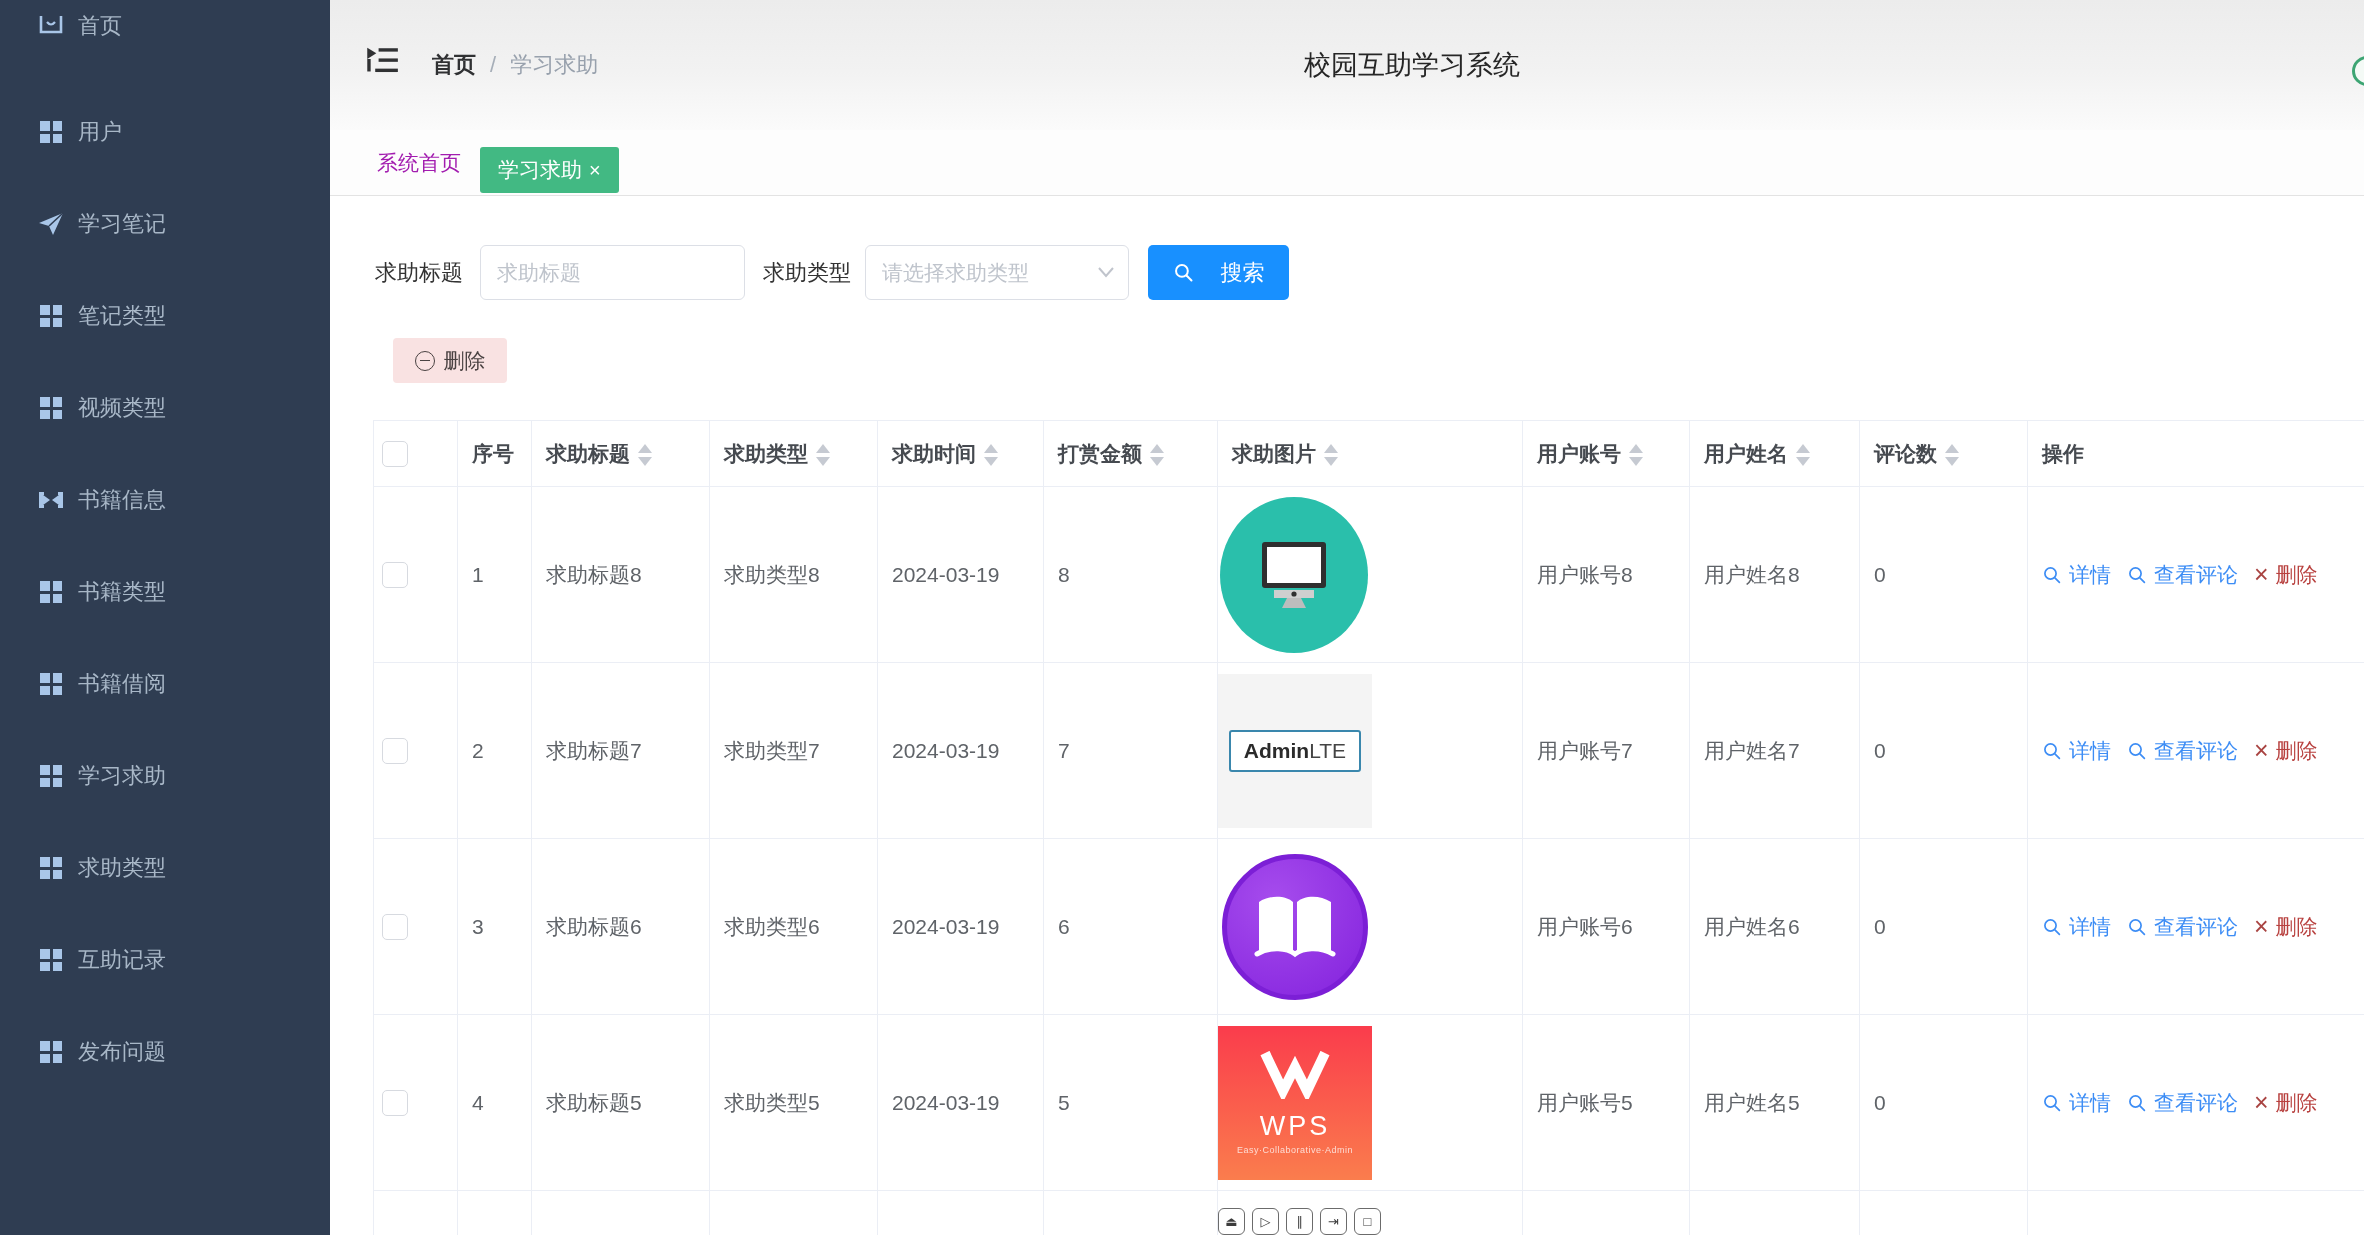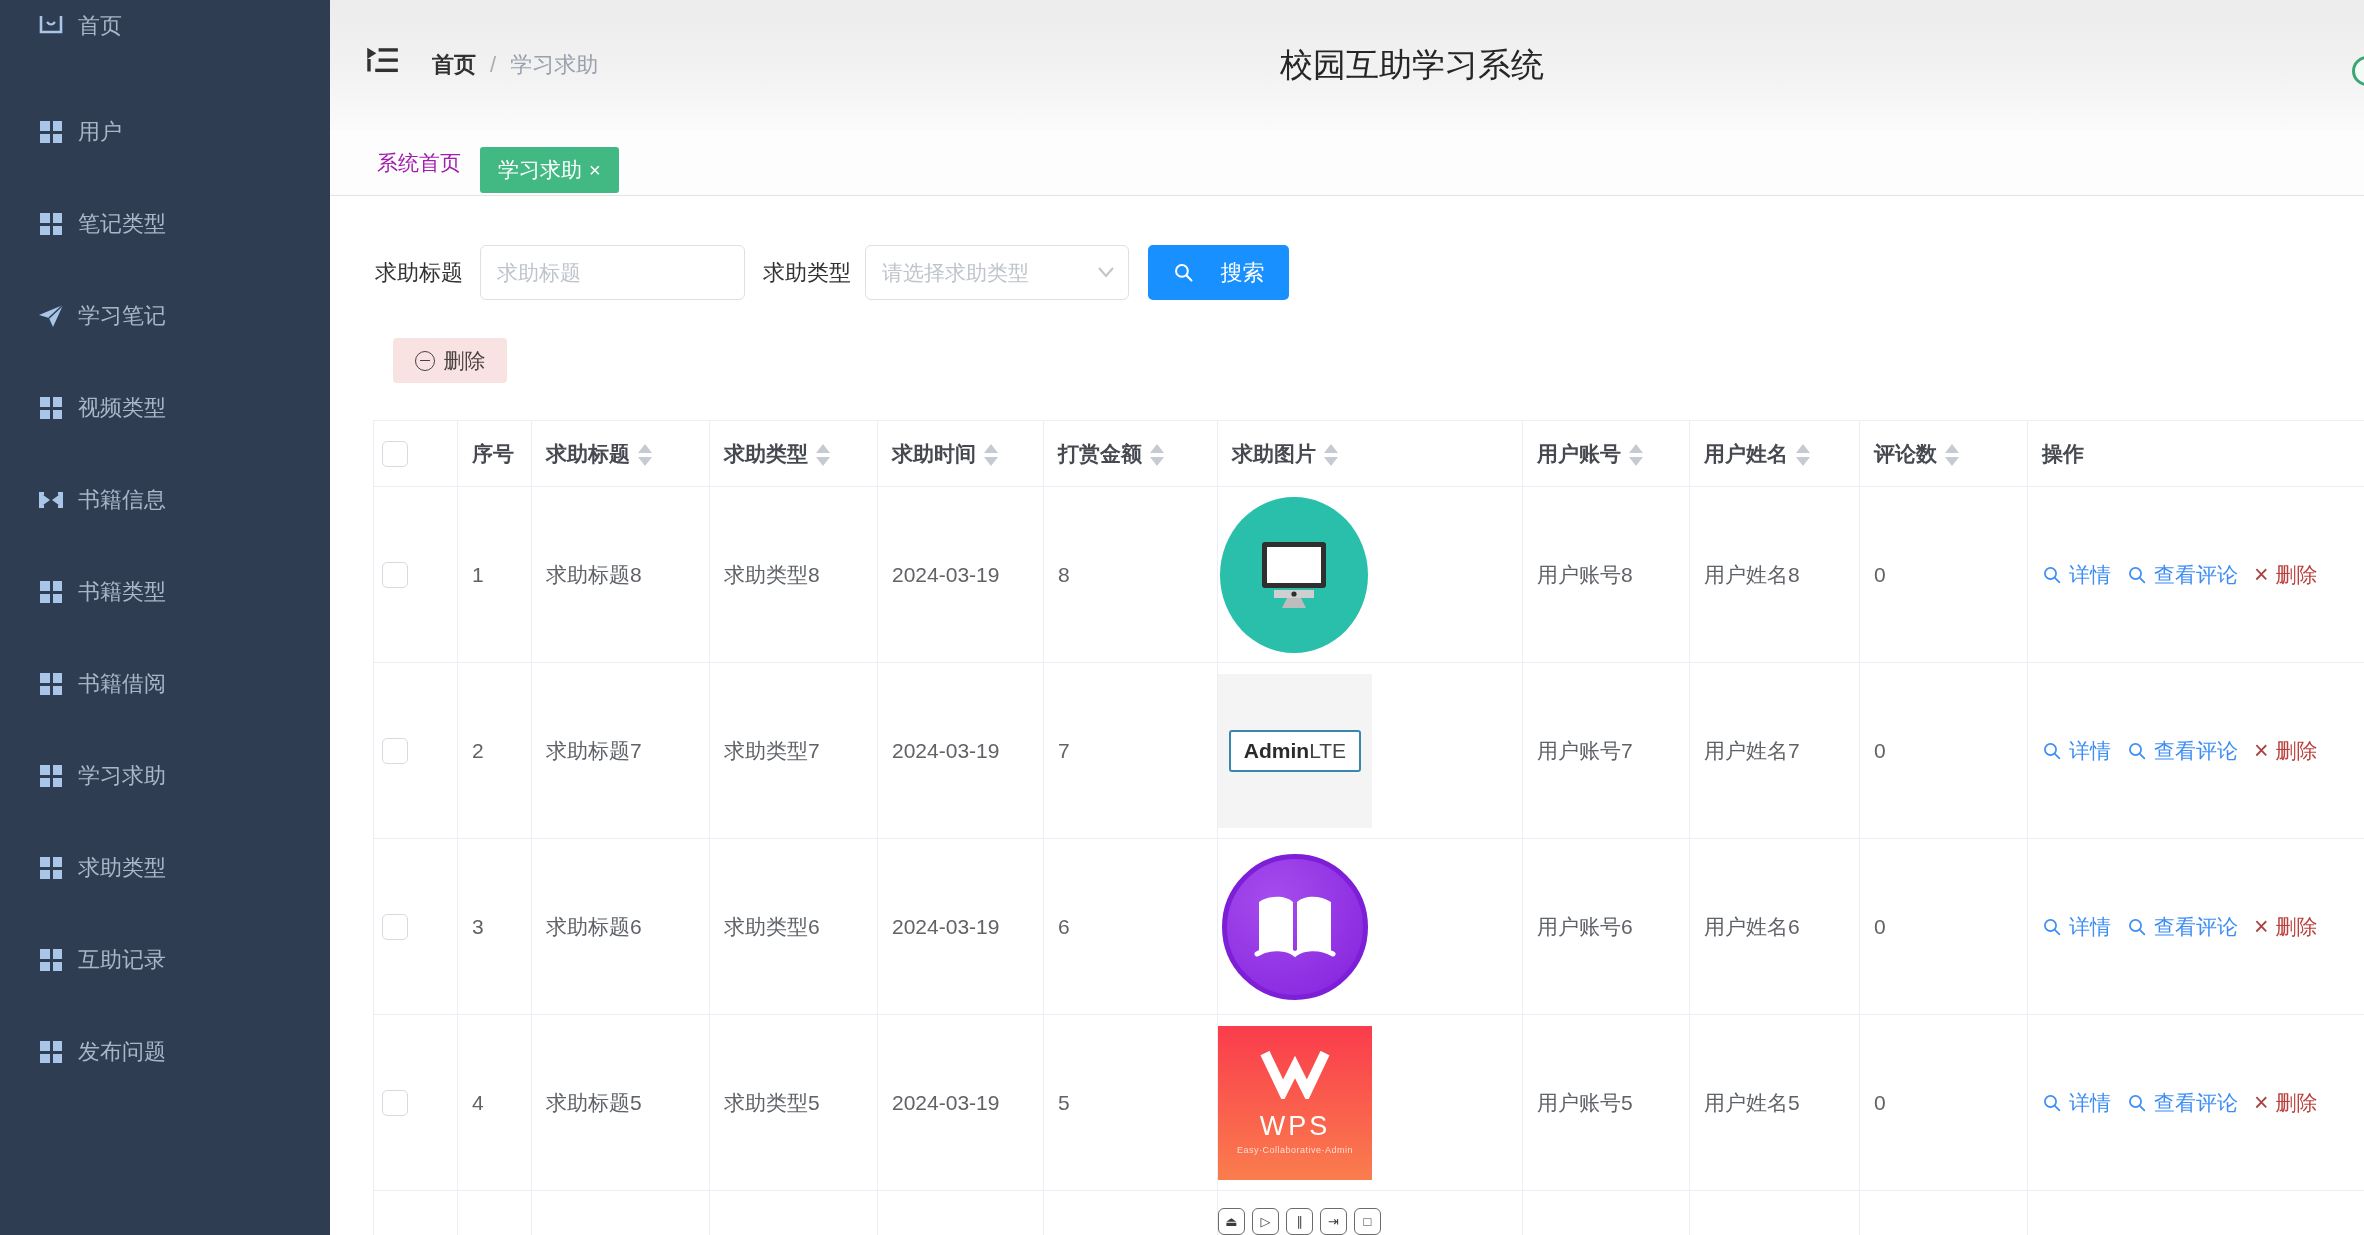--- a/index.html
+++ b/index.html
@@ -22,21 +22,21 @@
   .side-item .ic{width:26px;height:26px;margin-right:14px;color:var(--c-sidebar-icon);display:inline-flex;align-items:center;justify-content:center;flex:0 0 auto;}
 
   
   .main{position:absolute;left:330px;top:0;right:0;height:1235px;}
   .topbar{position:absolute;left:0;top:0;right:0;height:130px;background:linear-gradient(180deg,#ececec 0%,#f2f2f2 55%,#fbfbfb 100%);}
   .fold{position:absolute;left:35px;top:44px;width:34px;height:30px;color:#303133;cursor:pointer;}
   .crumbs{position:absolute;left:102px;top:0;height:130px;display:flex;align-items:center;font-size:22px;}
   .crumb-home{color:#303133;font-weight:700;}
   .crumb-sep{color:#a6aeb8;margin:0 14px;}
   .crumb-cur{color:#98a1ad;}
-  .app-title{position:absolute;left:1082px;top:0;height:130px;display:flex;align-items:center;transform:translateX(-50%);font-size:33px;font-weight:500;color:#262626;white-space:nowrap;}
+  .app-title{position:absolute;left:1082px;top:0;height:130px;display:flex;align-items:center;transform:translateX(-50%);font-size:27px;font-weight:500;color:#262626;white-space:nowrap;}
   .avatar-frag{position:absolute;left:2022px;top:56px;width:30px;height:30px;border:3px solid #3da573;border-radius:50%;background:#f4faf6;}
 
   .tabbar{position:absolute;left:0;top:130px;right:0;height:66px;background:#fdfdfd;border-bottom:1px solid #e3e3e3;}
   .tab-plain{position:absolute;left:47px;top:0;height:66px;display:flex;align-items:center;font-size:21px;color:#a21caf;cursor:pointer;}
   .tab-active{position:absolute;left:150px;top:17px;height:46px;padding:0 18px;background:var(--c-green);color:#fff;font-size:21px;display:flex;align-items:center;border-radius:3px;cursor:pointer;}
   .tab-active .tab-close{margin-left:7px;font-size:20px;line-height:1;cursor:pointer;}
 
   .content{position:absolute;left:0;top:196px;right:0;bottom:0;background:#fff;}
 
   
@@ -111,37 +111,37 @@
             <rect x="2" y="15" width="10" height="9" fill="currentColor"></rect>
             <rect x="15" y="15" width="9" height="9" fill="currentColor"></rect>
           </svg>
       </span>
       <span>用户</span>
     </div>
 
     <div class="side-item">
       <span class="ic">
         <svg width="26" height="26" viewBox="0 0 26 26">
-            <rect x="2" y="2" width="10" height="10" fill="currentColor"></rect>
-            <rect x="15" y="2" width="9" height="10" fill="currentColor"></rect>
-            <rect x="2" y="15" width="10" height="9" fill="currentColor"></rect>
-            <rect x="15" y="15" width="9" height="9" fill="currentColor"></rect>
-          </svg>
-      </span>
-      <span>笔记类型</span>
-    </div>
-
-    <div class="side-item">
-      <span class="ic">
-        <svg width="26" height="26" viewBox="0 0 26 26">
             <path d="M1 12 L25 2 L15 24 L11 15 Z" fill="currentColor"></path>
             <path d="M11 15 L25 2" stroke="#2f3d52" stroke-width="1.6"></path>
           </svg>
       </span>
       <span>学习笔记</span>
+    </div>
+
+    <div class="side-item">
+      <span class="ic">
+        <svg width="26" height="26" viewBox="0 0 26 26">
+            <rect x="2" y="2" width="10" height="10" fill="currentColor"></rect>
+            <rect x="15" y="2" width="9" height="10" fill="currentColor"></rect>
+            <rect x="2" y="15" width="10" height="9" fill="currentColor"></rect>
+            <rect x="15" y="15" width="9" height="9" fill="currentColor"></rect>
+          </svg>
+      </span>
+      <span>笔记类型</span>
     </div>
 
 
     <div class="side-item">
       <span class="ic">
         <svg width="26" height="26" viewBox="0 0 26 26">
             <rect x="2" y="2" width="10" height="10" fill="currentColor"></rect>
             <rect x="15" y="2" width="9" height="10" fill="currentColor"></rect>
             <rect x="2" y="15" width="10" height="9" fill="currentColor"></rect>
             <rect x="15" y="15" width="9" height="9" fill="currentColor"></rect>

